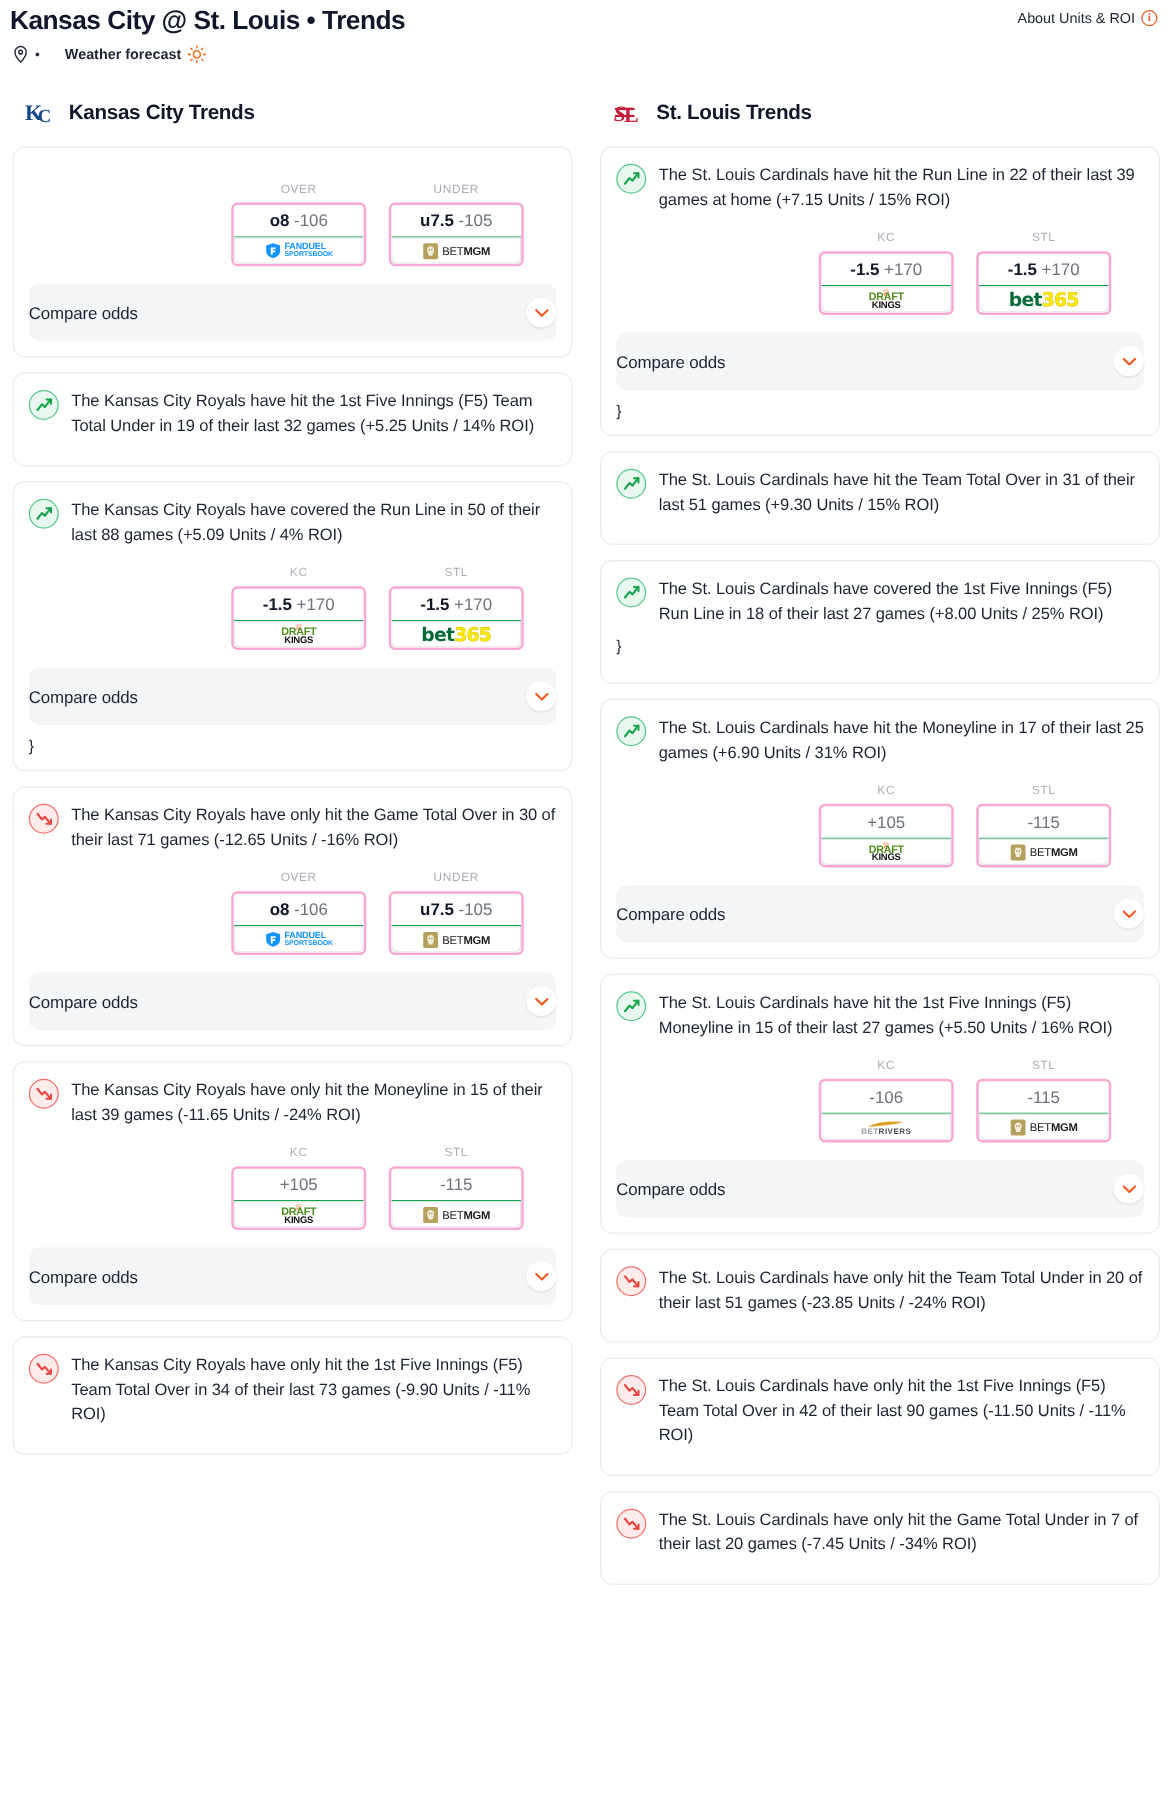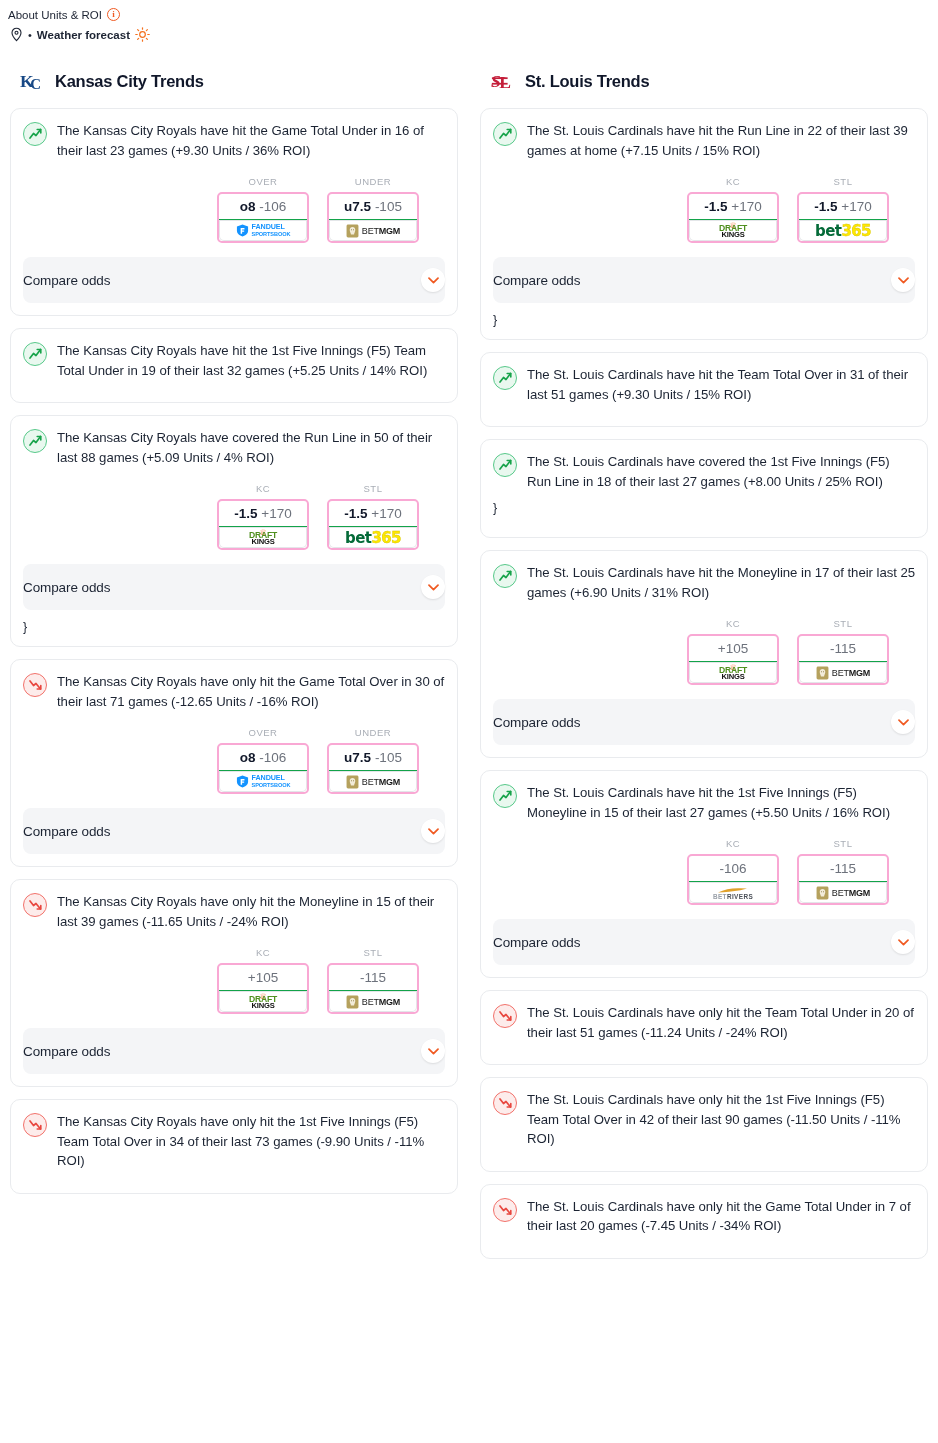--- a/index.html
+++ b/index.html
@@ -49,21 +49,21 @@
   }
   .meta-row {
     display: flex;
     align-items: center;
     gap: 5px;
     padding: 6px 0 0 10px;
     font-size: 11.5px;
     color: #1d2433;
   }
   .meta-row .dot { font-size: 11px; }
-  .weather-text { font-weight: 600; cursor: pointer; }
+  .weather-text { font-weight: 600; cursor: pointer; margin-left: 15px; }
   .pin-icon svg { display: block; }
   .sun-icon svg { display: block; }
 
   
   .columns {
     display: flex;
     gap: 22px;
     padding: 26px 10px 0 10px;
     align-items: flex-start;
   }
@@ -110,21 +110,21 @@
   }
 
   
   .odds-wrap {
     display: flex;
     justify-content: flex-end;
     gap: 18px;
     margin-top: 16px;
     padding-right: 26px;
   }
-  .odds-col { width: 92px; }
+  .odds-col { width: 108px; }
   .odds-label {
     text-align: center;
     font-size: 9.5px;
     letter-spacing: 0.5px;
     color: #a9aeb6;
     margin-bottom: 5px;
   }
   .odds-box {
     border: 2px solid #f9a8d4;
     border-radius: 5px;
@@ -198,20 +198,21 @@
     padding: 6px 0 0 0;
     line-height: 14px;
   }
   .card .stray-brace { padding-left: 0; margin-top: 4px; }
   .pad-bottom { padding-bottom: 22px; }
 </style>
 </head>
 <body>
 
 <div class="topbar">
+  <div class="page-title">Kansas City @ St. Louis • Trends</div>
   <div class="about-link">
     <span>About Units &amp; ROI</span>
     <span class="info-circle">i</span>
   </div>
 </div>
 
 <div class="meta-row">
   <span class="pin-icon">
     <svg width="13" height="15" viewBox="0 0 13 15">
         <path d="M6.5 1.2c-2.5 0-4.5 2-4.5 4.5 0 3.2 4.5 8 4.5 8s4.5-4.8 4.5-8c0-2.5-2-4.5-4.5-4.5z" fill="none" stroke="#1d2433" stroke-width="1.1"></path>
@@ -242,29 +243,20 @@
       <div class="col-head">
         <span class="team-logo">
           <svg viewBox="0 0 28 26" width="26" height="25">
             <text x="0" y="19" font-family="Liberation Serif, serif" font-size="19" font-weight="700" fill="#174885">K</text>
             <text x="11" y="21" font-family="Liberation Serif, serif" font-size="16" font-weight="700" fill="#174885">C</text>
           </svg>
         </span>
         <h2>Kansas City Trends</h2>
       </div>
       <div class="card">
-        <div class="card-head">
-          <span class="trend-icon up">
-            <svg width="18" height="18" viewBox="0 0 18 18">
-              <path d="M4 13 L7.5 8.5 L10 10.5 L14.5 4.5" fill="none" stroke="#17a34a" stroke-width="1.7" stroke-linecap="round" stroke-linejoin="round"></path>
-              <path d="M11.2 4.5 H14.8 V8" fill="none" stroke="#17a34a" stroke-width="1.6" stroke-linecap="round" stroke-linejoin="round"></path>
-            </svg>
-          </span>
-          <span class="trend-text">The Kansas City Royals have hit the Game Total Under in 16 of their last 23 games (+9.30 Units / 36% ROI)</span>
-        </div>
         <div class="odds-wrap">
           <div class="odds-col">
             <div class="odds-label">OVER</div>
             <div class="odds-box">
               <div class="odds-value"><b>o8</b> <span>-106</span></div>
               <div class="book-strip">
                 <span class="logo-fanduel">
                   <svg class="fd-shield" viewBox="0 0 14 14">
                     <path d="M7 0.6 L13 2.6 V7.4 C13 10.5 10.4 12.6 7 13.4 C3.6 12.6 1 10.5 1 7.4 V2.6 Z" fill="#1493ff"></path>
                     <path d="M5 4.3h4.1v1.5H6.6v1.1h2.2v1.5H6.6v2.1H5z" fill="#fff"></path>
@@ -661,21 +653,21 @@
         </div>
       </div>
       <div class="card pad-bottom">
         <div class="card-head">
           <span class="trend-icon down">
             <svg width="18" height="18" viewBox="0 0 18 18">
               <path d="M4 5 L7.5 9.5 L10 7.5 L14.5 13" fill="none" stroke="#e8473f" stroke-width="1.7" stroke-linecap="round" stroke-linejoin="round"></path>
               <path d="M11.2 13 H14.8 V9.5" fill="none" stroke="#e8473f" stroke-width="1.6" stroke-linecap="round" stroke-linejoin="round"></path>
             </svg>
           </span>
-          <span class="trend-text">The St. Louis Cardinals have only hit the Team Total Under in 20 of their last 51 games (-11.24 Units / -24% ROI)</span>
+          <span class="trend-text">The St. Louis Cardinals have only hit the Team Total Under in 20 of their last 51 games (-23.85 Units / -24% ROI)</span>
         </div>
       </div>
       <div class="card pad-bottom">
         <div class="card-head">
           <span class="trend-icon down">
             <svg width="18" height="18" viewBox="0 0 18 18">
               <path d="M4 5 L7.5 9.5 L10 7.5 L14.5 13" fill="none" stroke="#e8473f" stroke-width="1.7" stroke-linecap="round" stroke-linejoin="round"></path>
               <path d="M11.2 13 H14.8 V9.5" fill="none" stroke="#e8473f" stroke-width="1.6" stroke-linecap="round" stroke-linejoin="round"></path>
             </svg>
           </span>

